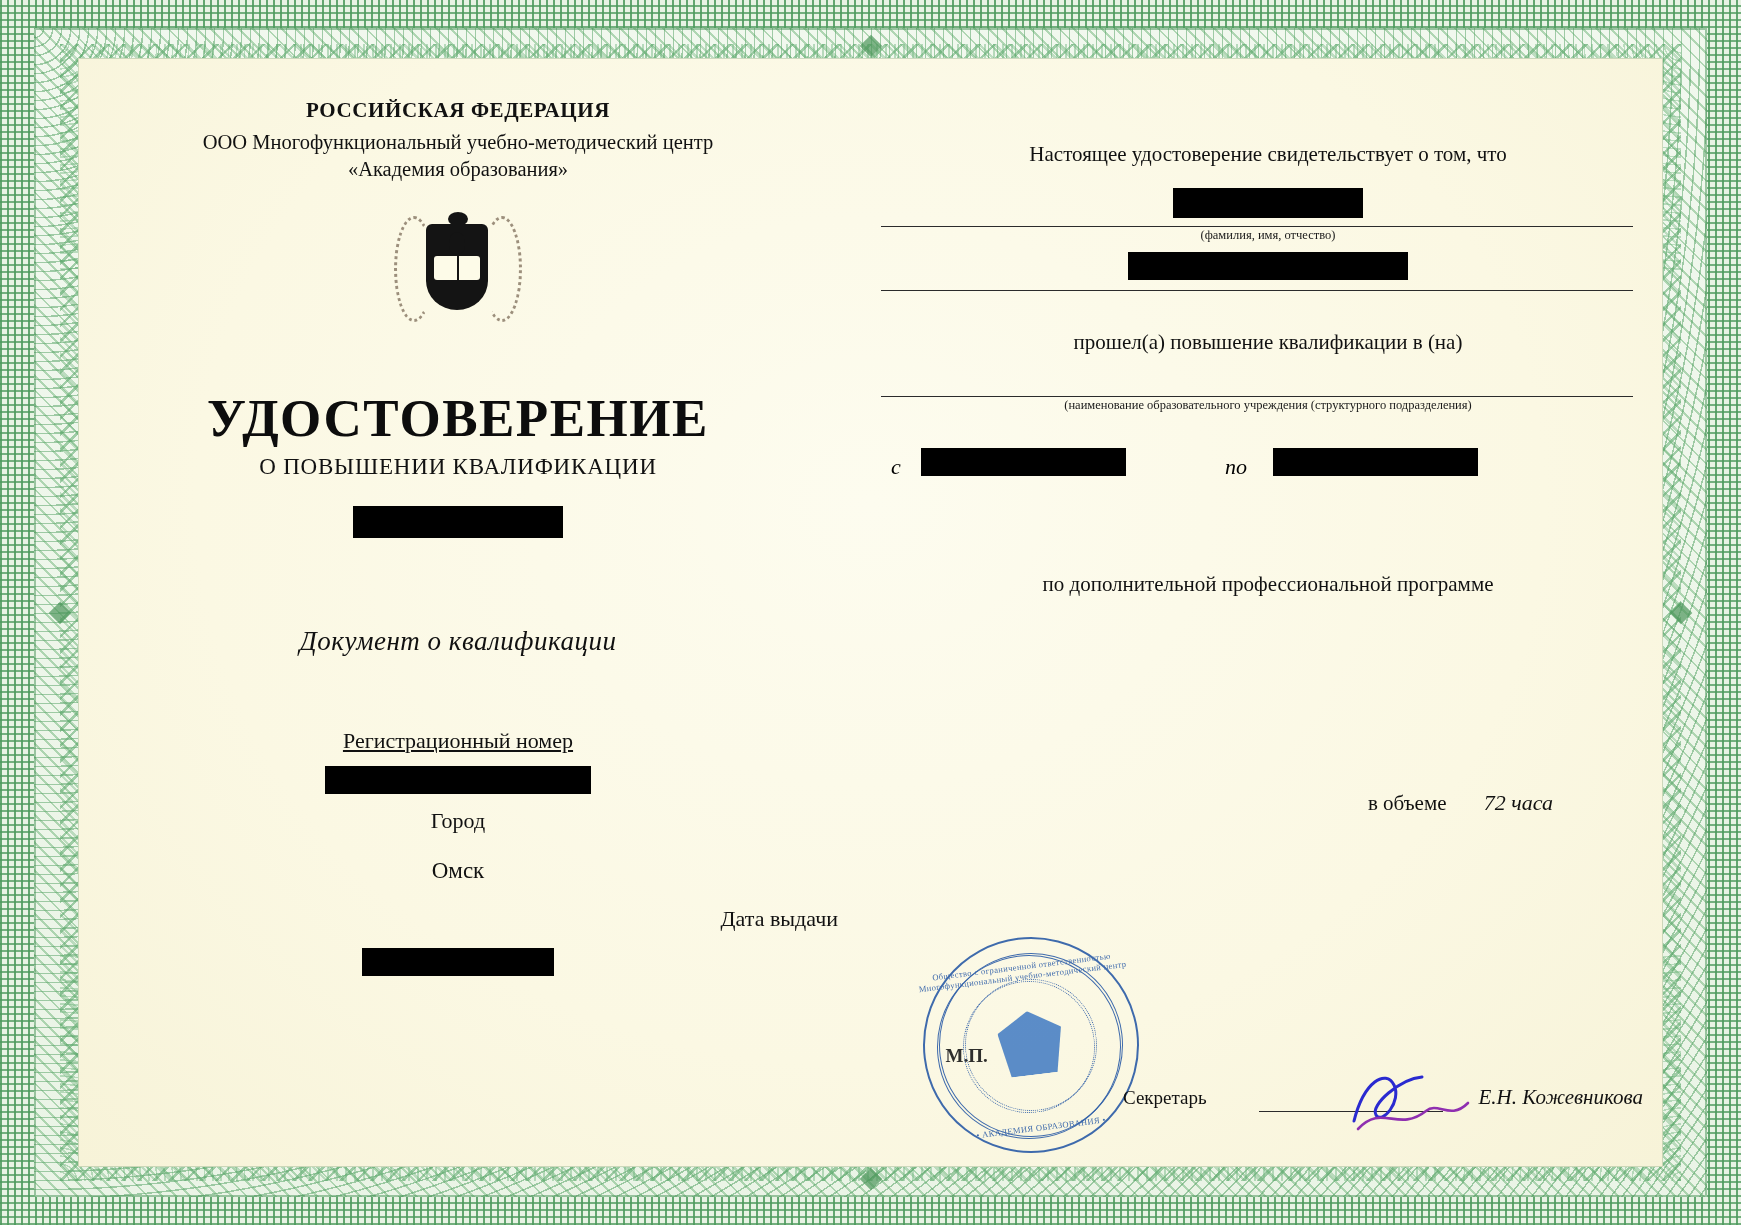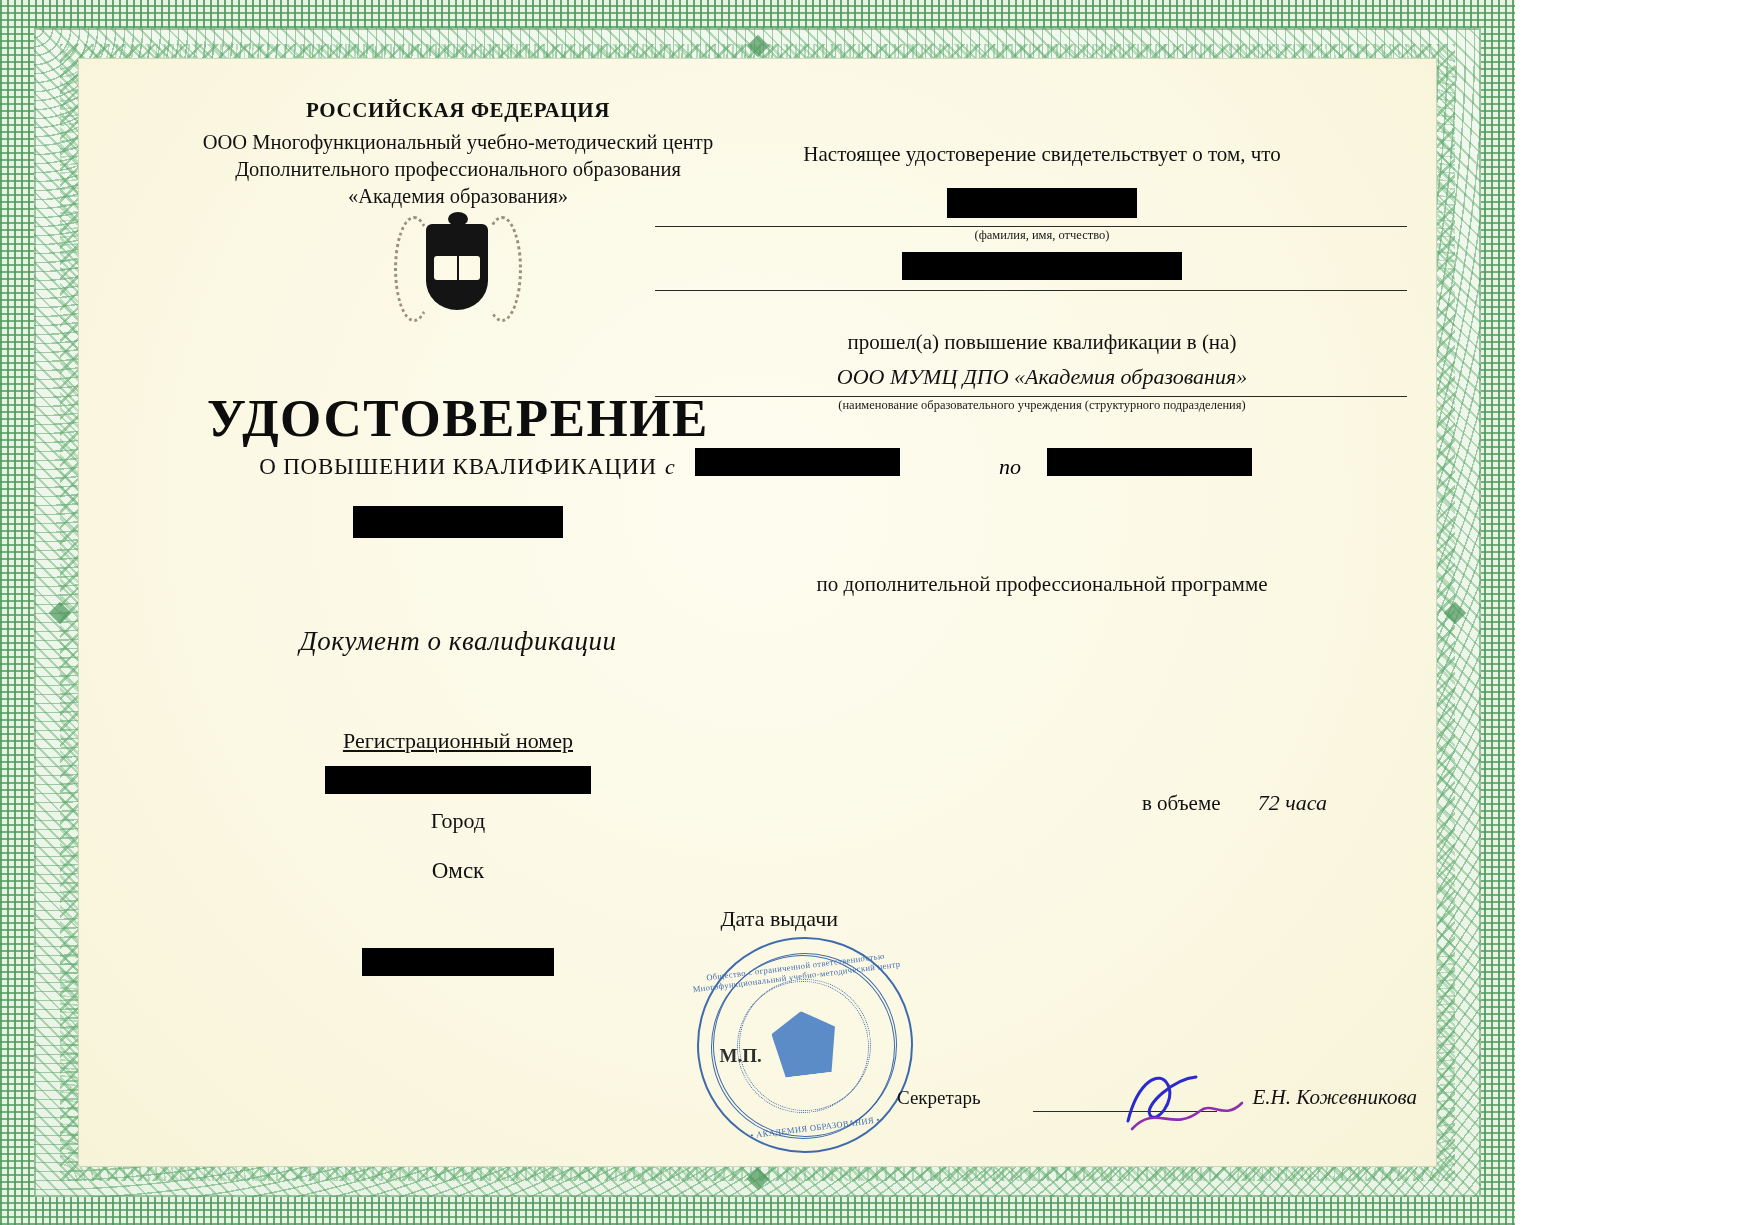--- a/index.html
+++ b/index.html
@@ -5,21 +5,21 @@
   html, body {
     margin: 0;
     padding: 0;
     background: #ffffff;
   }
   body {
     font-family: "Liberation Serif", serif;
   }
   .page {
     position: relative;
-    width: 1515px;
+    width: 1741px;
     height: 1225px;
     overflow: hidden;
     background: #fef9c3;
   }
 
   
   .border-outer {
     position: absolute;
     inset: 0;
     background:
@@ -520,21 +520,20 @@
 
   <div class="paper"></div>
 
   <div class="content">
 
     <div class="left-col">
 
       <div class="org-header">
         <div class="l1">РОССИЙСКАЯ ФЕДЕРАЦИЯ</div>
         <div class="l2">ООО Многофункциональный учебно-методический центр</div>
-        <div class="l3">Дополнительного профессионального образования</div>
         <div class="l4">«Академия образования»</div>
       </div>
 
       <div class="emblem">
         <div class="wreath-l"></div>
         <div class="wreath-r"></div>
         <div class="leaf"></div>
         <div class="shield"></div>
         <div class="flame"></div>
         <div class="book"></div>
@@ -563,21 +562,20 @@
 
       <div class="redaction redact-name1"></div>
       <div class="name-line one"></div>
       <div class="fio-hint">(фамилия, имя, отчество)</div>
 
       <div class="redaction redact-name2"></div>
       <div class="name-line two"></div>
 
       <div class="r-passed">прошел(а) повышение квалификации в (на)</div>
 
-      <div class="org-name">ООО МУМЦ ДПО «Академия образования»</div>
       <div class="org-line"></div>
       <div class="org-hint">(наименование образовательного учреждения (структурного подразделения)</div>
 
       <div class="period">
         <div class="lbl-c">с</div>
         <div class="redaction redact-from"></div>
         <div class="lbl-po">по</div>
         <div class="redaction redact-to"></div>
       </div>
 

